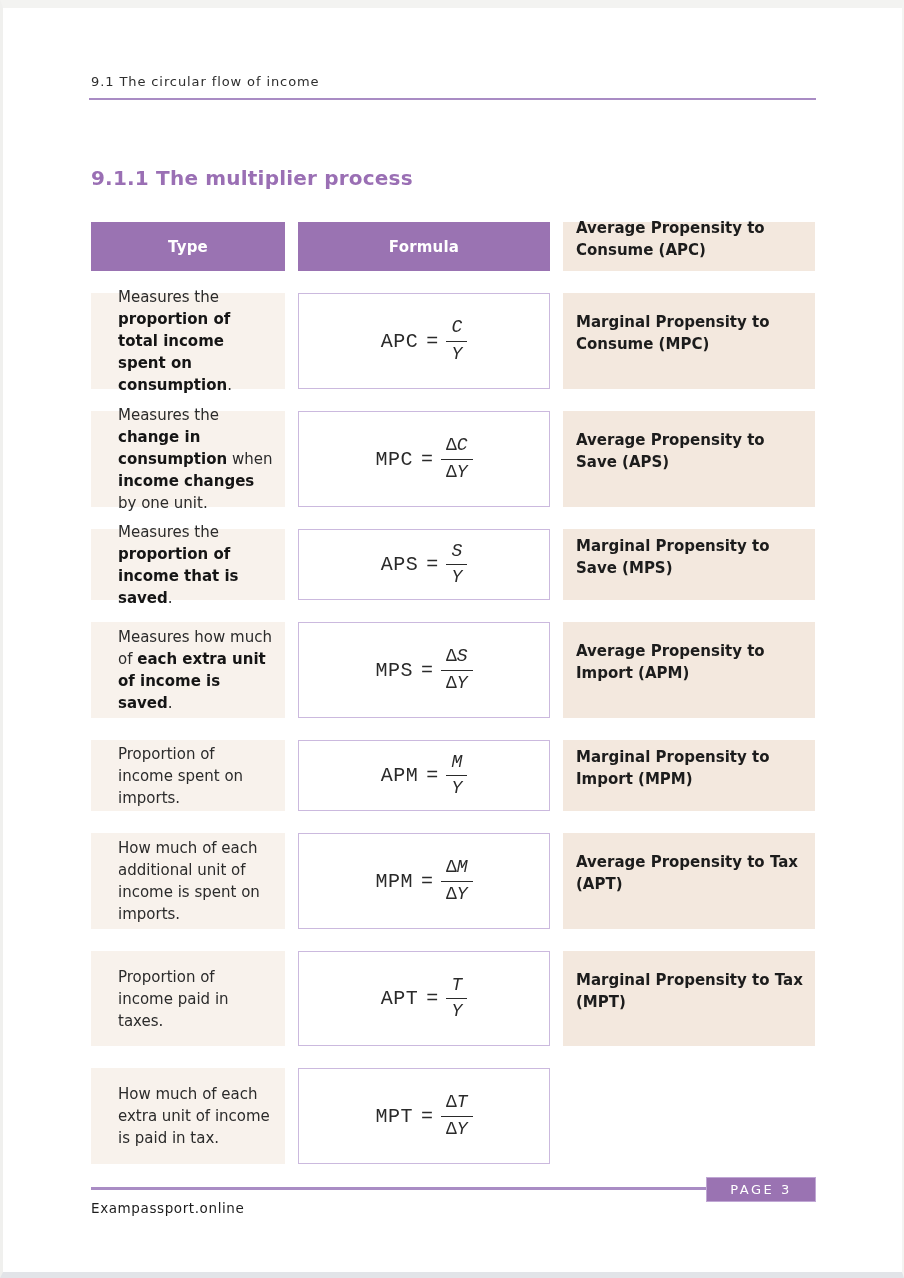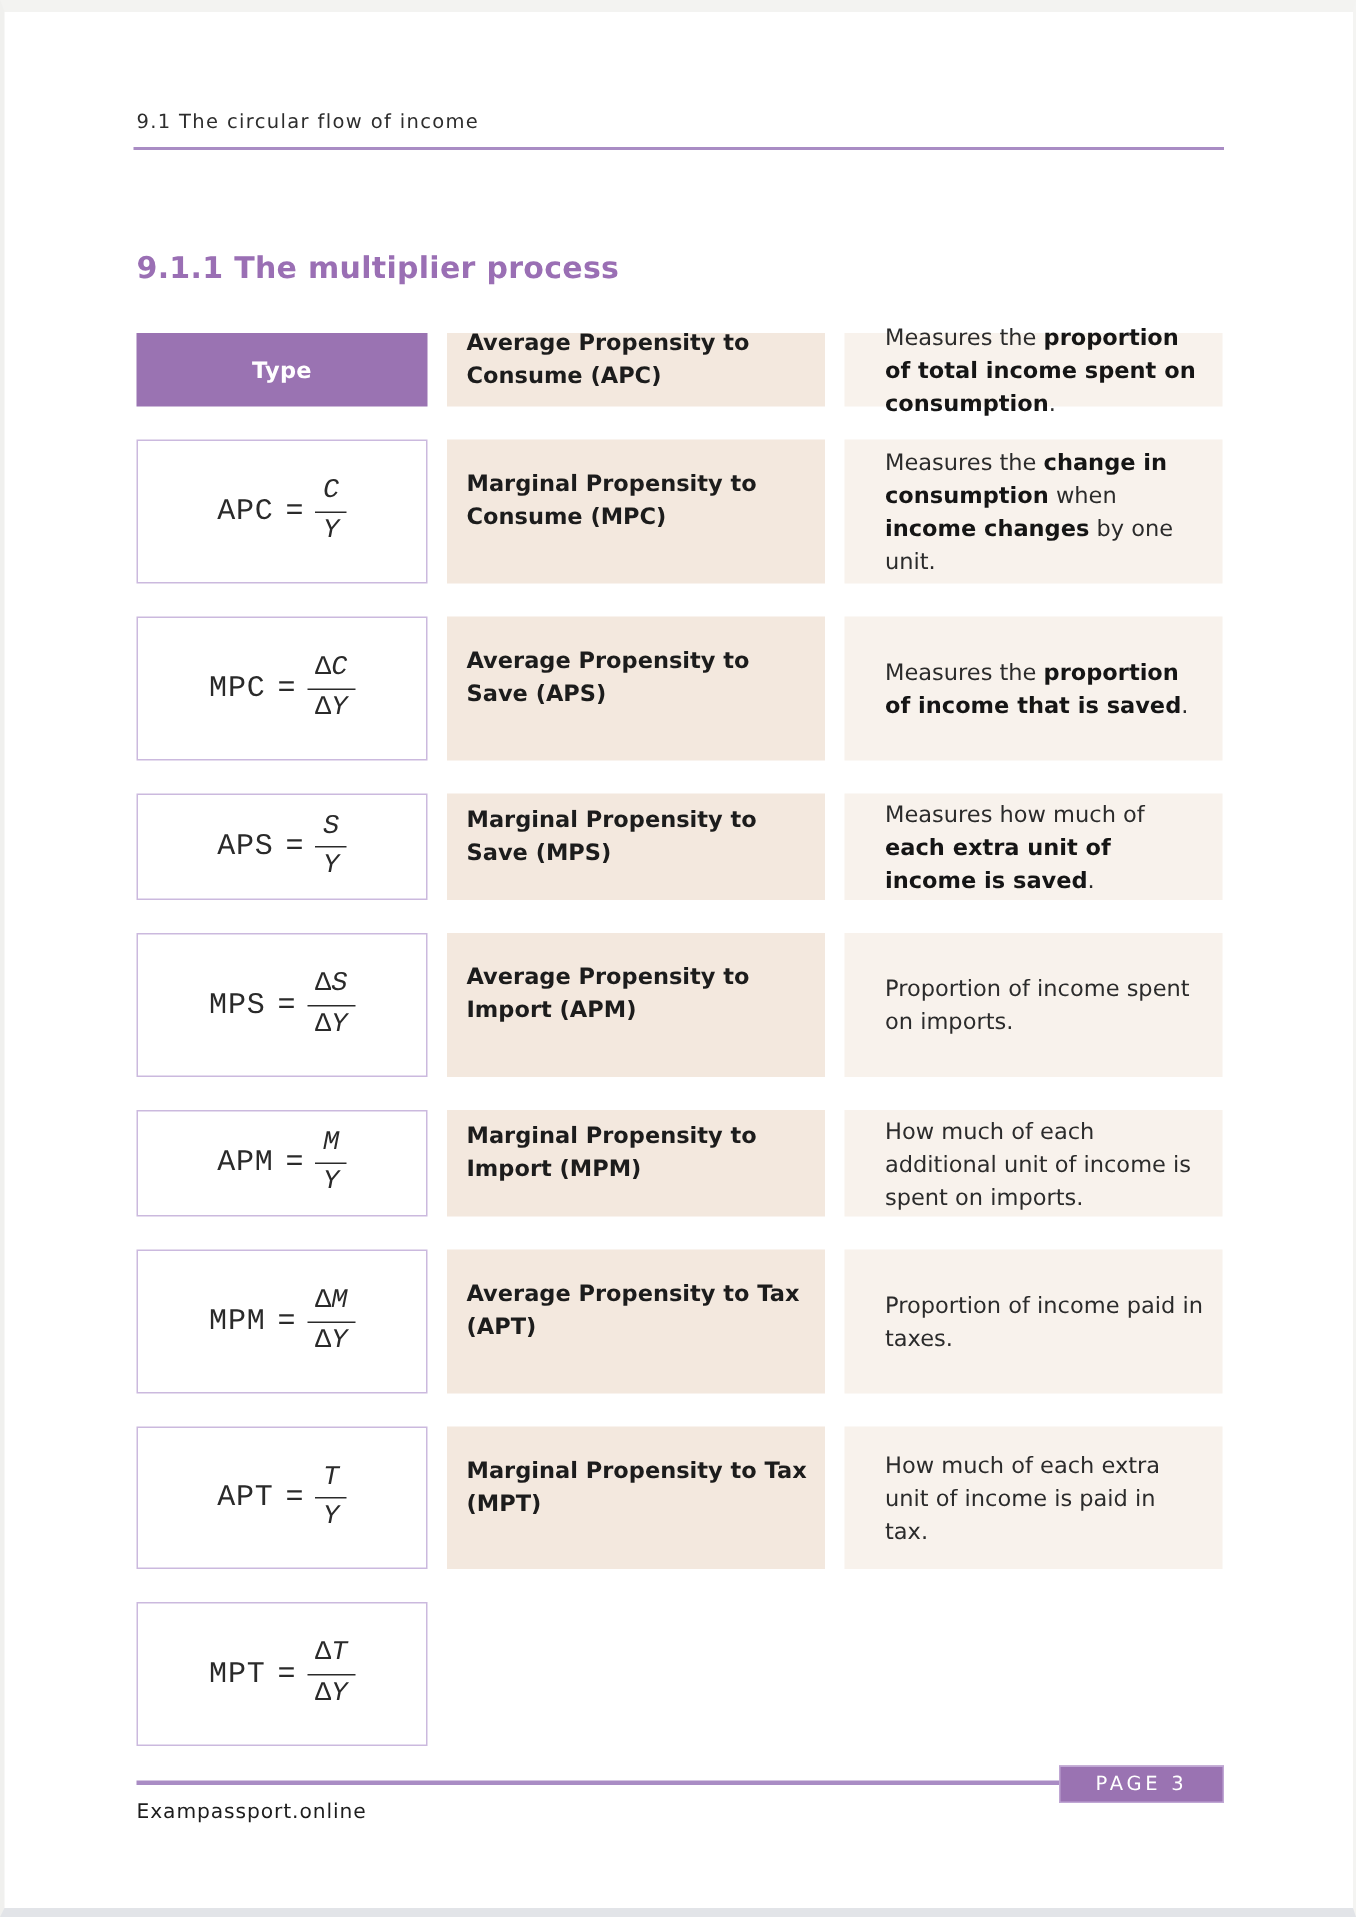--- a/index.html
+++ b/index.html
@@ -104,20 +104,21 @@
 
 <div class="frame"></div>
 
 <div class="breadcrumb">9.1 The circular flow of income</div>
 <div class="breadcrumb-rule"></div>
 
 <h1 class="heading">9.1.1 The multiplier process</h1>
 
 <div class="table">
   <div class="h-cell">Type</div>
+  <div class="h-cell">Formula</div>
 
   <div class="row">
     <div class="cell type-cell">Average Propensity to Consume (APC)</div>
     <div class="cell meaning-cell">
         <div><span>Measures the </span><b>proportion of total income spent on consumption</b><span>.</span></div>
       </div>
     <div class="cell formula-cell">
         <span class="math">
           <span class="lhs"><span class="rm">A</span><span class="rm">P</span><span class="rm">C</span></span>
           <span>=</span>

